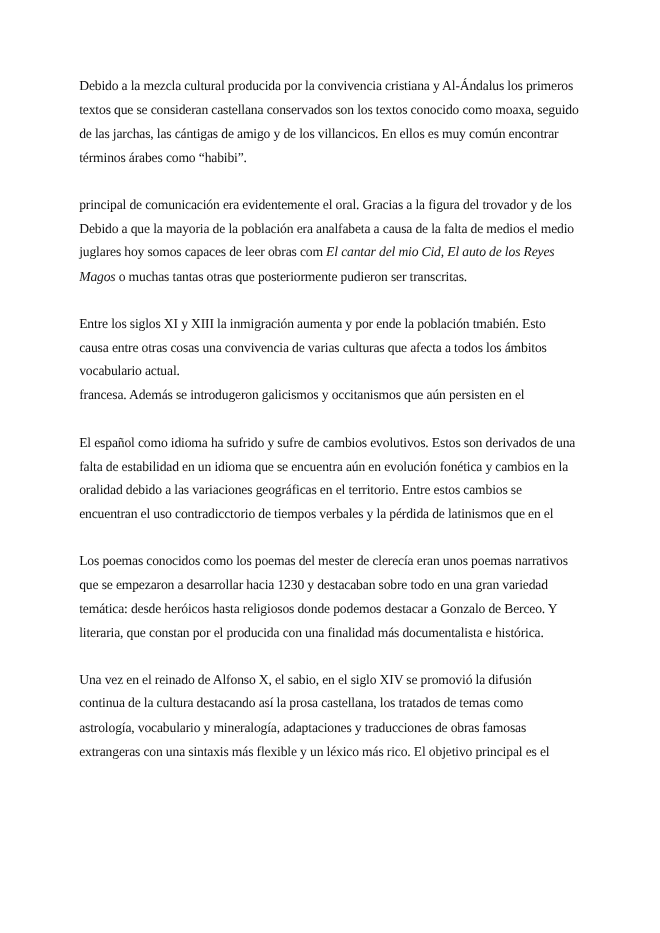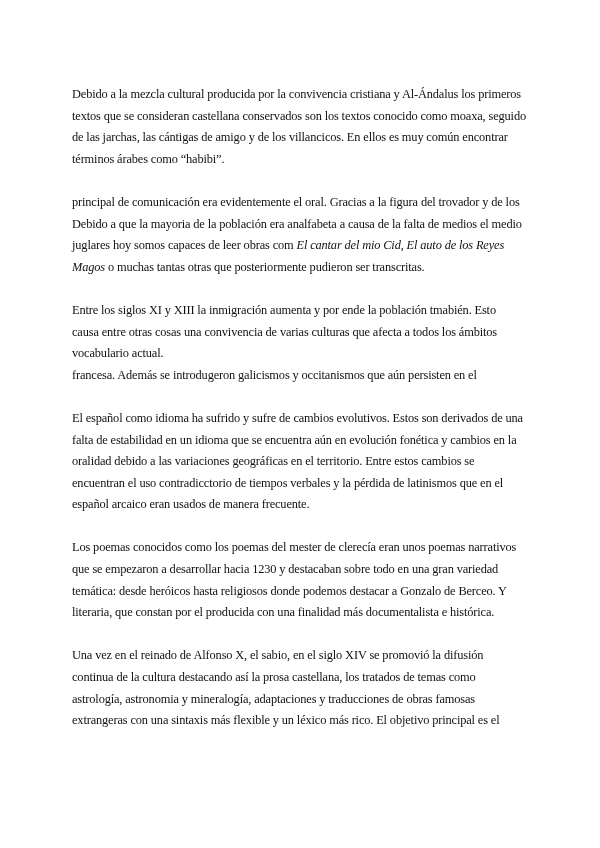--- a/index.html
+++ b/index.html
@@ -7,21 +7,20 @@
     .page {
       position: absolute;
       left: 72px;
       top: 68px;
       width: 458px;
       font-family: "Liberation Serif", "DejaVu Serif", serif;
       font-size: 12.4px;
       line-height: 21.6px;
       color: #111111;
       letter-spacing: -0.15px;
-      margin-top: 16px;
     }
     .para { margin: 0 0 21.6px 0; text-align: left; }
     .para span { display: block; white-space: nowrap; }
     em { font-style: italic; }
   </style>
 </head>
 <body>
 
 <div class="page">
 
@@ -44,30 +43,29 @@
     <span>causa entre otras cosas una convivencia de varias culturas que afecta a todos los ámbitos</span>
     <span>vocabulario actual.</span>
     <span>francesa. Además se introdugeron galicismos y occitanismos que aún persisten en el</span>
   </p>
 
   <p class="para">
     <span>El español como idioma ha sufrido y sufre de cambios evolutivos. Estos son derivados de una</span>
     <span>falta de estabilidad en un idioma que se encuentra aún en evolución fonética y cambios en la</span>
     <span>oralidad debido a las variaciones geográficas en el territorio. Entre estos cambios se</span>
     <span>encuentran el uso contradicctorio de tiempos verbales y la pérdida de latinismos que en el</span>
-    <span>español arcaico eran usados de manera frecuente.</span>
   </p>
 
   <p class="para">
     <span>Los poemas conocidos como los poemas del mester de clerecía eran unos poemas narrativos</span>
     <span>que se empezaron a desarrollar hacia 1230 y destacaban sobre todo en una gran variedad</span>
     <span>temática: desde heróicos hasta religiosos donde podemos destacar a Gonzalo de Berceo. Y</span>
     <span>literaria, que constan por el producida con una finalidad más documentalista e histórica.</span>
   </p>
 
   <p class="para">
     <span>Una vez en el reinado de Alfonso X, el sabio, en el siglo XIV se promovió la difusión</span>
     <span>continua de la cultura destacando así la prosa castellana, los tratados de temas como</span>
-    <span>astrología, astronomia y mineralogía, adaptaciones y traducciones de obras famosas</span>
+    <span>astrología, vocabulario y mineralogía, adaptaciones y traducciones de obras famosas</span>
     <span>extrangeras con una sintaxis más flexible y un léxico más rico. El objetivo principal es el</span>
   </p>
 
 </div>
 
 </body></html>

